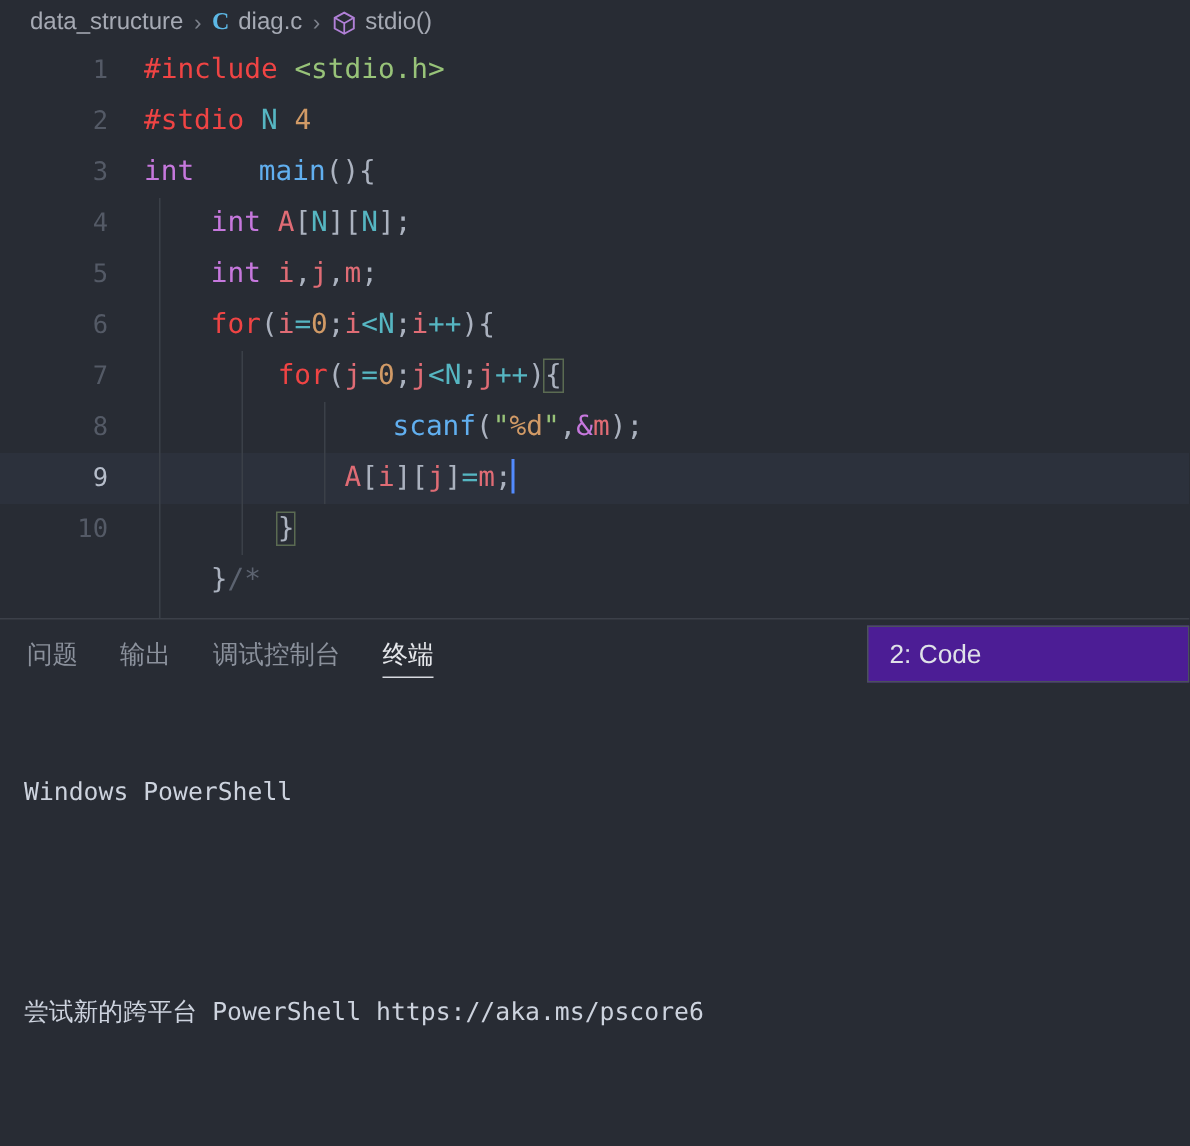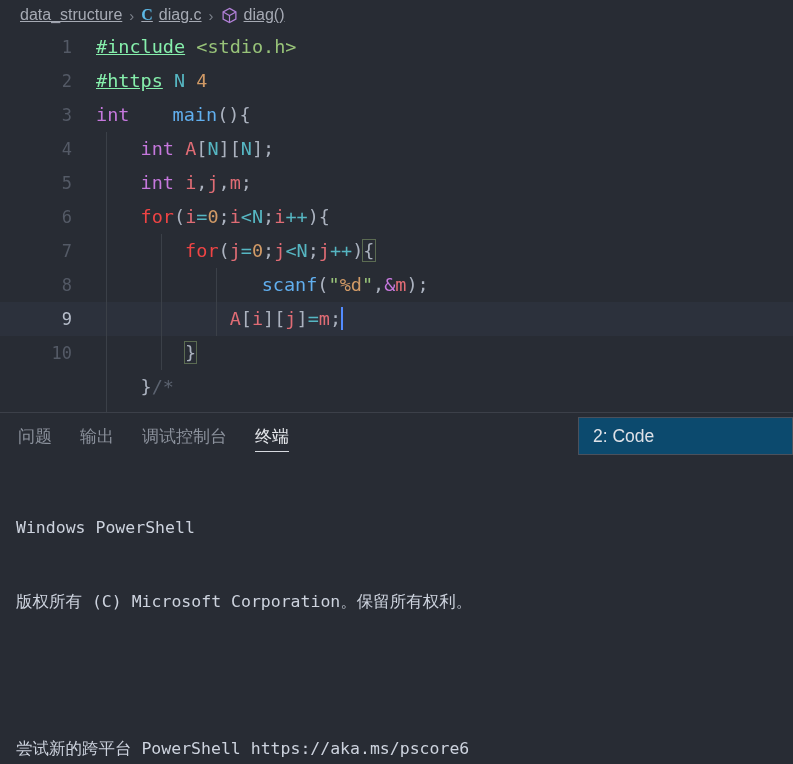--- a/index.html
+++ b/index.html
@@ -11,21 +11,21 @@
   }
   .app{position:relative;width:793px;height:764px;display:flex;flex-direction:column;}
 
   
   .breadcrumb{
     height:30px;flex:0 0 30px;background:#282c34;
     display:flex;align-items:center;padding-left:20px;
     font-family:"Liberation Sans",sans-serif;font-size:16px;
     color:#a6aab4;white-space:nowrap;
   }
-  .bc-item{display:flex;align-items:flex-end;gap:6px;text-decoration:underline;}
+  .bc-item{display:flex;align-items:flex-end;gap:6px;}
   .bc-sep{color:#7d828c;margin:0 7px;font-size:15px;}
   .bc-file-icon{color:#5cb8e6;font-weight:bold;font-size:16px;font-family:"Liberation Serif",serif;}
   .bc-sym-icon{display:inline-block;width:17px;height:17px;position:relative;}
 
   
   .editor{
     position:relative;flex:0 0 382px;height:382px;
     background:#282c34;overflow:hidden;
   }
   .code-rows{position:relative;}
@@ -37,21 +37,21 @@
   .ln{
     position:absolute;left:0;top:0;width:72px;text-align:right;
     color:#545a66;font-size:17px;
   }
   .row.active .ln{color:#b6bdca;}
   .code{position:absolute;left:96px;top:0;}
   
   .guide{position:absolute;top:0;width:1px;height:34px;background:#3b4048;}
 
   
-  .t-pre{color:#86efac;text-decoration:underline;}      
+  .t-pre{color:#ef4444;}      
   .t-str{color:#98c379;}      
   .t-kw{color:#ef4444;}       
   .t-type{color:#c678dd;margin-top:48px;}     
   .t-fn{color:#61afef;padding-left:32px;}       
   .t-var{color:#e06c75;}      
   .t-const{color:#56b6c2;}    
   .t-num{color:#d19a66;}      
   .t-op{color:#56b6c2;}       
   .t-punc{color:#abb2bf;}     
   .t-brace{color:#abb2bf;}
@@ -82,21 +82,21 @@
     font-family:"Liberation Sans",sans-serif;font-size:17px;
     color:#8b919c;position:relative;height:46px;display:flex;align-items:center;
     padding:0 2px;
   }
   .ptab.active{color:#e6e8ec;}
   .ptab.active::after{
     content:"";position:absolute;left:2px;right:2px;bottom:7px;height:1.5px;background:#d7dae0;
   }
   .term-select{
     position:absolute;right:0px;top:4px;
-    width:215px;height:38px;background:#0c4a6e;border:1px solid #4b515c;
+    width:215px;height:38px;background:#4c1d95;border:1px solid #4b515c;
     display:flex;align-items:center;padding-left:14px;box-sizing:border-box;
     color:#dfe2e8;font-family:"Liberation Sans",sans-serif;font-size:17.5px;
   }
 
   
   .term{
     flex:1 1 auto;position:relative;padding:8px 0 0 16px;
     font-family:"DejaVu Sans Mono",monospace;font-size:16.5px;line-height:24.5px;
     color:#cdd3de;white-space:pre;overflow:hidden;
   }
@@ -117,35 +117,35 @@
       <span>diag.c</span>
     </span>
     <span class="bc-sep">›</span>
     <span class="bc-item">
       <span class="bc-sym-icon">
         <svg width="17" height="17" viewBox="0 0 16 16">
           <path d="M8 1.3 L14 4.6 L14 11.3 L8 14.6 L2 11.3 L2 4.6 Z" fill="none" stroke="#b180d7" stroke-width="1.2"></path>
           <path d="M2 4.6 L8 8 L14 4.6 M8 8 L8 14.6" fill="none" stroke="#b180d7" stroke-width="1.1"></path>
         </svg>
       </span>
-      <span>diag()</span>
+      <span>stdio()</span>
     </span>
   </div>
 
   <div class="editor">
     <div class="code-rows">
 
       <div class="row">
         <span class="ln">1</span>
         <span class="code"><span class="t-pre">#include</span> <span class="t-str">&lt;stdio.h&gt;</span></span>
       </div>
 
       <div class="row">
         <span class="ln">2</span>
-        <span class="code"><span class="t-pre">#https</span> <span class="t-const">N</span> <span class="t-num">4</span></span>
+        <span class="code"><span class="t-pre">#stdio</span> <span class="t-const">N</span> <span class="t-num">4</span></span>
       </div>
 
       <div class="row">
         <span class="ln">3</span>
         <span class="code"><span class="t-type">int</span> <span class="t-fn">main</span><span class="t-punc">(){</span></span>
       </div>
 
       <div class="row">
         <span class="ln">4</span>
         <span class="guide" style="left:106px;"></span>
@@ -218,21 +218,20 @@
         <div class="ptab">调试控制台</div>
         <div class="ptab active">终端</div>
       </div>
       <div class="term-select">
         <span>2: Code</span>
       </div>
     </div>
 
     <div class="term">
       <div>Windows PowerShell</div>
-      <div>版权所有 (C) Microsoft Corporation。保留所有权利。</div>
       <div class="blank"></div>
       <div>尝试新的跨平台 PowerShell https://aka.ms/pscore6</div>
       
 
       
 
       
 
       
       

